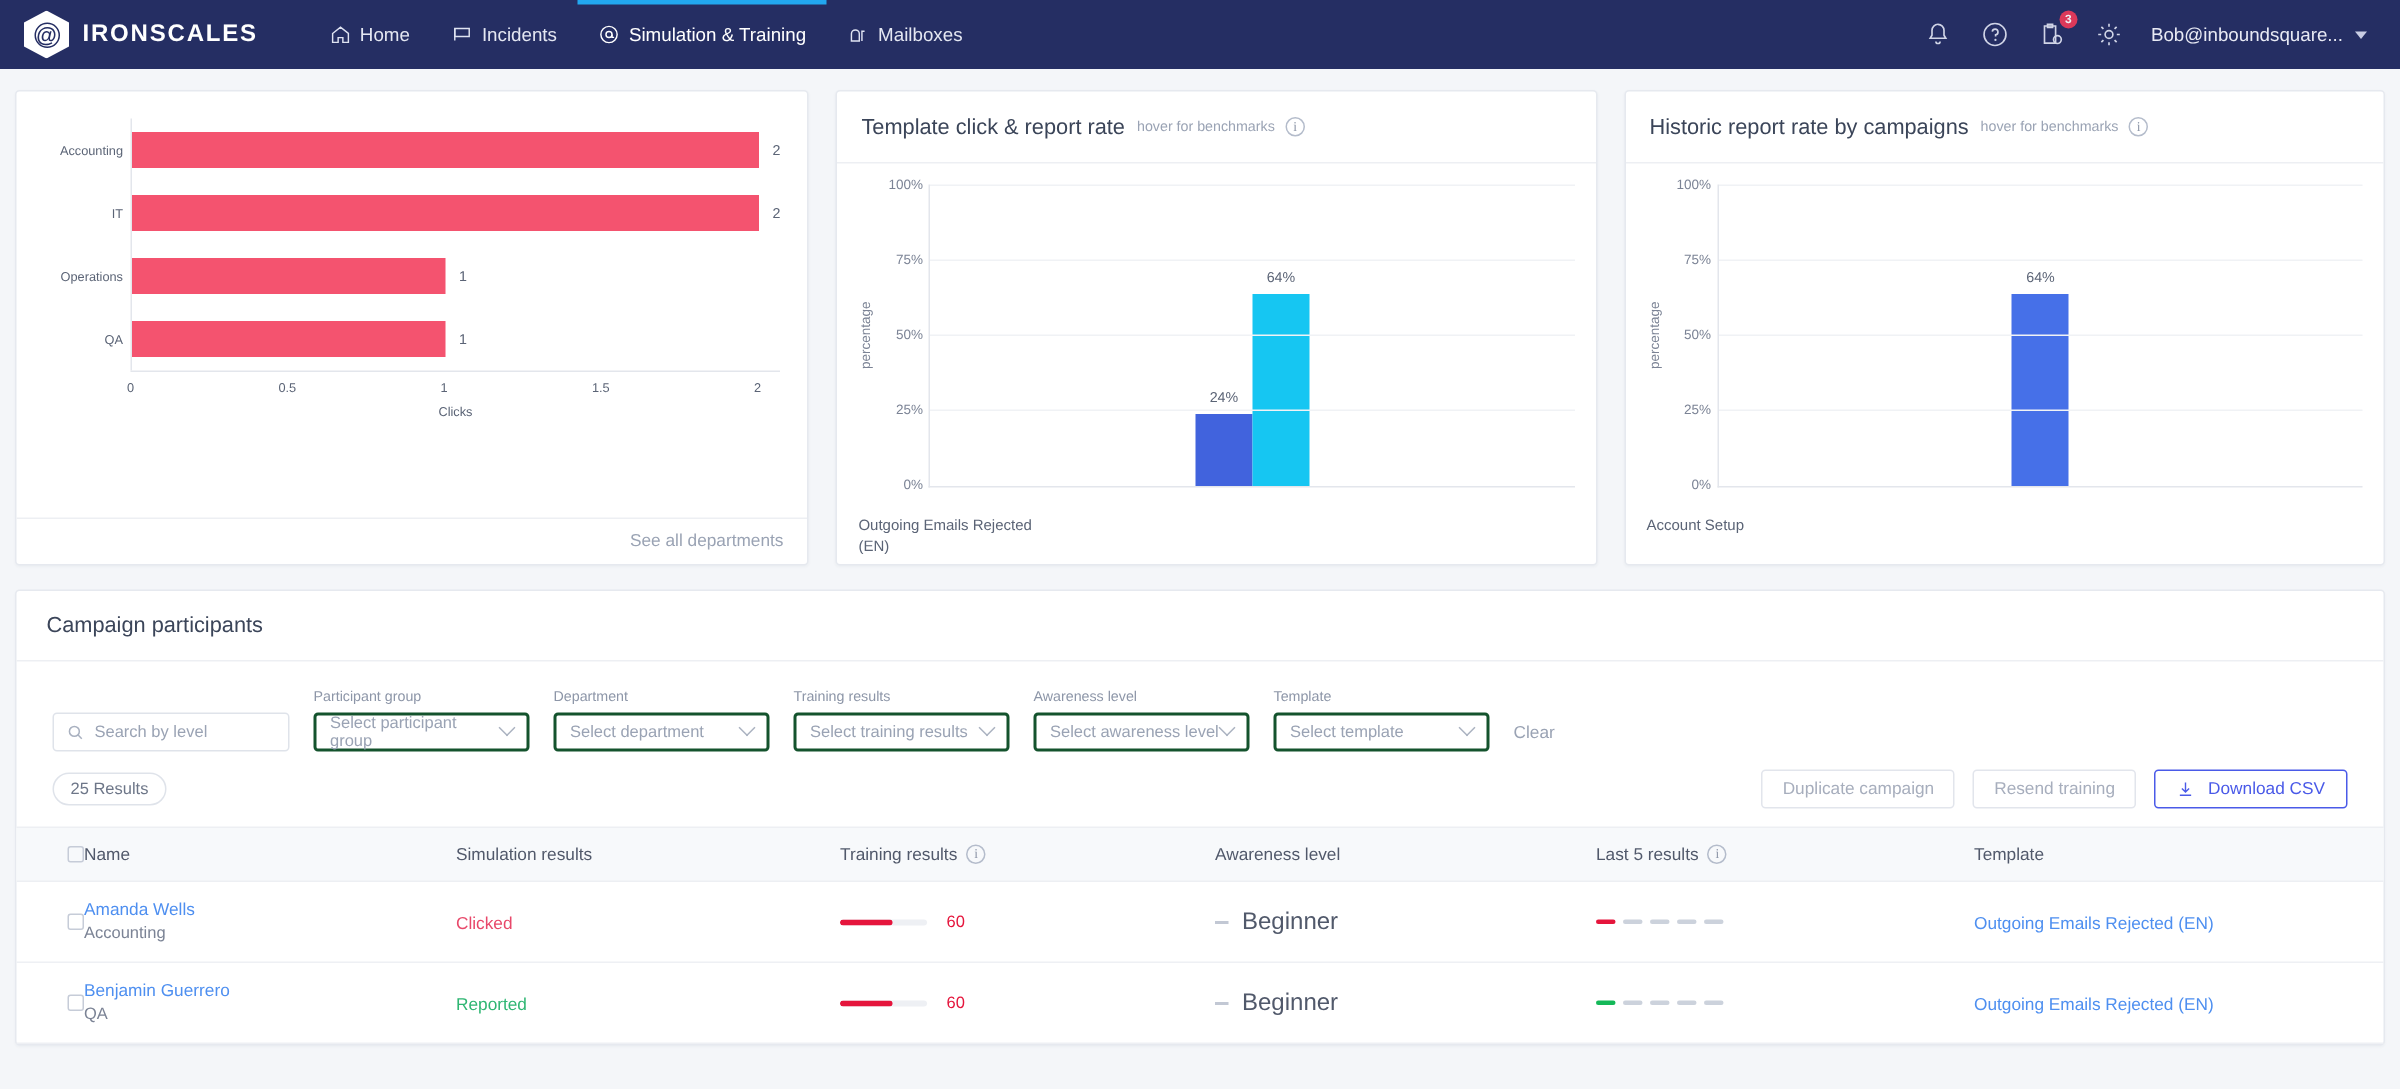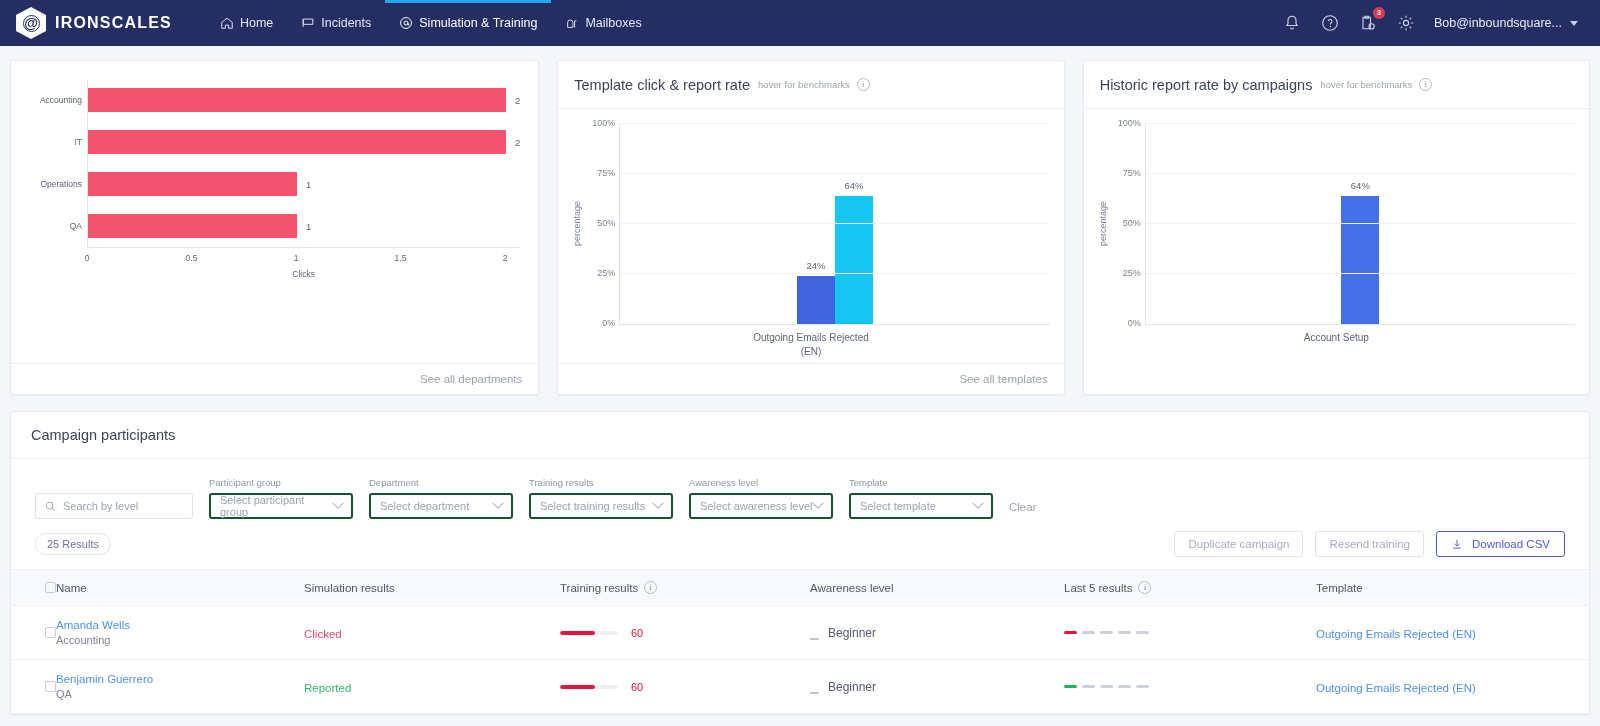--- a/index.html
+++ b/index.html
@@ -109,21 +109,21 @@
   .vc-plot{
     flex:1; position:relative; border-left:1px solid #e3e6ec; border-bottom:1px solid #e3e6ec;
   }
   .gridline{ position:absolute;left:0;right:0;border-top:1px solid #f0f2f5; }
   .vbars{ position:absolute; left:0; right:0; bottom:0; display:flex; justify-content:center; align-items:flex-end; gap:0; }
   .vbar{ position:relative; }
   .vbar-lab{
     position:absolute;top:-16px;left:50%;transform:translateX(-50%);
     font-size:9.5px;color:#5b6476;white-space:nowrap;
   }
-  .vc-xlabel{ text-align:center;font-size:10px;color:#5b6476;line-height:14px;margin-top:6px; }
+  .vc-xlabel{ text-align:left;font-size:10px;color:#5b6476;line-height:14px;margin-top:19px; }
   .vc-legend{ display:flex;gap:22px;font-size:8px;color:#9aa3b4;padding:8px 0 0 40px; }
   .lg{ display:flex;align-items:center;gap:5px; }
   .lg i{ width:5px;height:5px;display:block; }
 
   
   .panel{
     margin:16px 10px 0 10px;background:#fff;border:1px solid #e6e9ef;border-radius:3px;
     box-shadow:0 1px 2px rgba(30,40,70,.04);
   }
   .panel-head{ padding:15px 20px; border-bottom:1px solid #edeff3; font-size:14.5px; color:#3b4559; }
@@ -171,21 +171,21 @@
   .c-last{ width:252px; }
   .chk{ width:11px;height:11px;border:1px solid #c6ccd8;border-radius:2px;display:block;cursor:pointer; }
   .nm{ font-size:11.5px;color:#4e8ff0;cursor:pointer; }
   .dept{ font-size:11px;color:#7b8395;margin-top:3px; }
   .sim-clicked{ font-size:11.5px;color:#e8486a; }
   .sim-reported{ font-size:11.5px;color:#2fb673; }
   .train-cell{ display:flex;align-items:center;gap:13px; }
   .track{ width:58px;height:4px;background:#eef0f4;border-radius:2px;position:relative;overflow:hidden; }
   .track i{ position:absolute;left:0;top:0;bottom:0;display:block;border-radius:2px; }
   .score{ font-size:11px; }
-  .aware-cell{ display:flex;align-items:flex-end;gap:9px;font-size:12px;color:#51596b; }
+  .aware-cell{ display:flex;align-items:center;gap:9px;font-size:16px;color:#51596b; }
   .dash{ width:9px;height:2px;background:#c2c8d4;display:block; }
   .last5{ display:flex;gap:5px;align-items:center; }
   .last5 i{ width:13px;height:3px;display:block;border-radius:2px;background:#ccd2dc; }
   .tpl{ font-size:11.5px;color:#4e8ff0;cursor:pointer; }
 </style>
 </head>
 <body>
 
 <div class="topnav">
   <div class="brand">
@@ -330,21 +330,20 @@
             <div class="gridline" style="top: 100px;"></div>
             <div class="gridline" style="top: 50px;"></div>
             <div class="gridline" style="top: 0px;"></div>
           </div>
       </div>
       <div class="vc-xlabel">
         <div>Outgoing Emails Rejected</div>
         <div>(EN)</div>
       </div>
     </div>
-    <div class="card-foot">See all templates</div>
   </div>
 
   <div class="card">
     <div class="card-head">
       <div class="card-title">Historic report rate by campaigns</div>
       <div class="card-sub">hover for benchmarks</div>
       <div class="info-i">i</div>
     </div>
     <div class="card-body">
       <div class="vchart">

